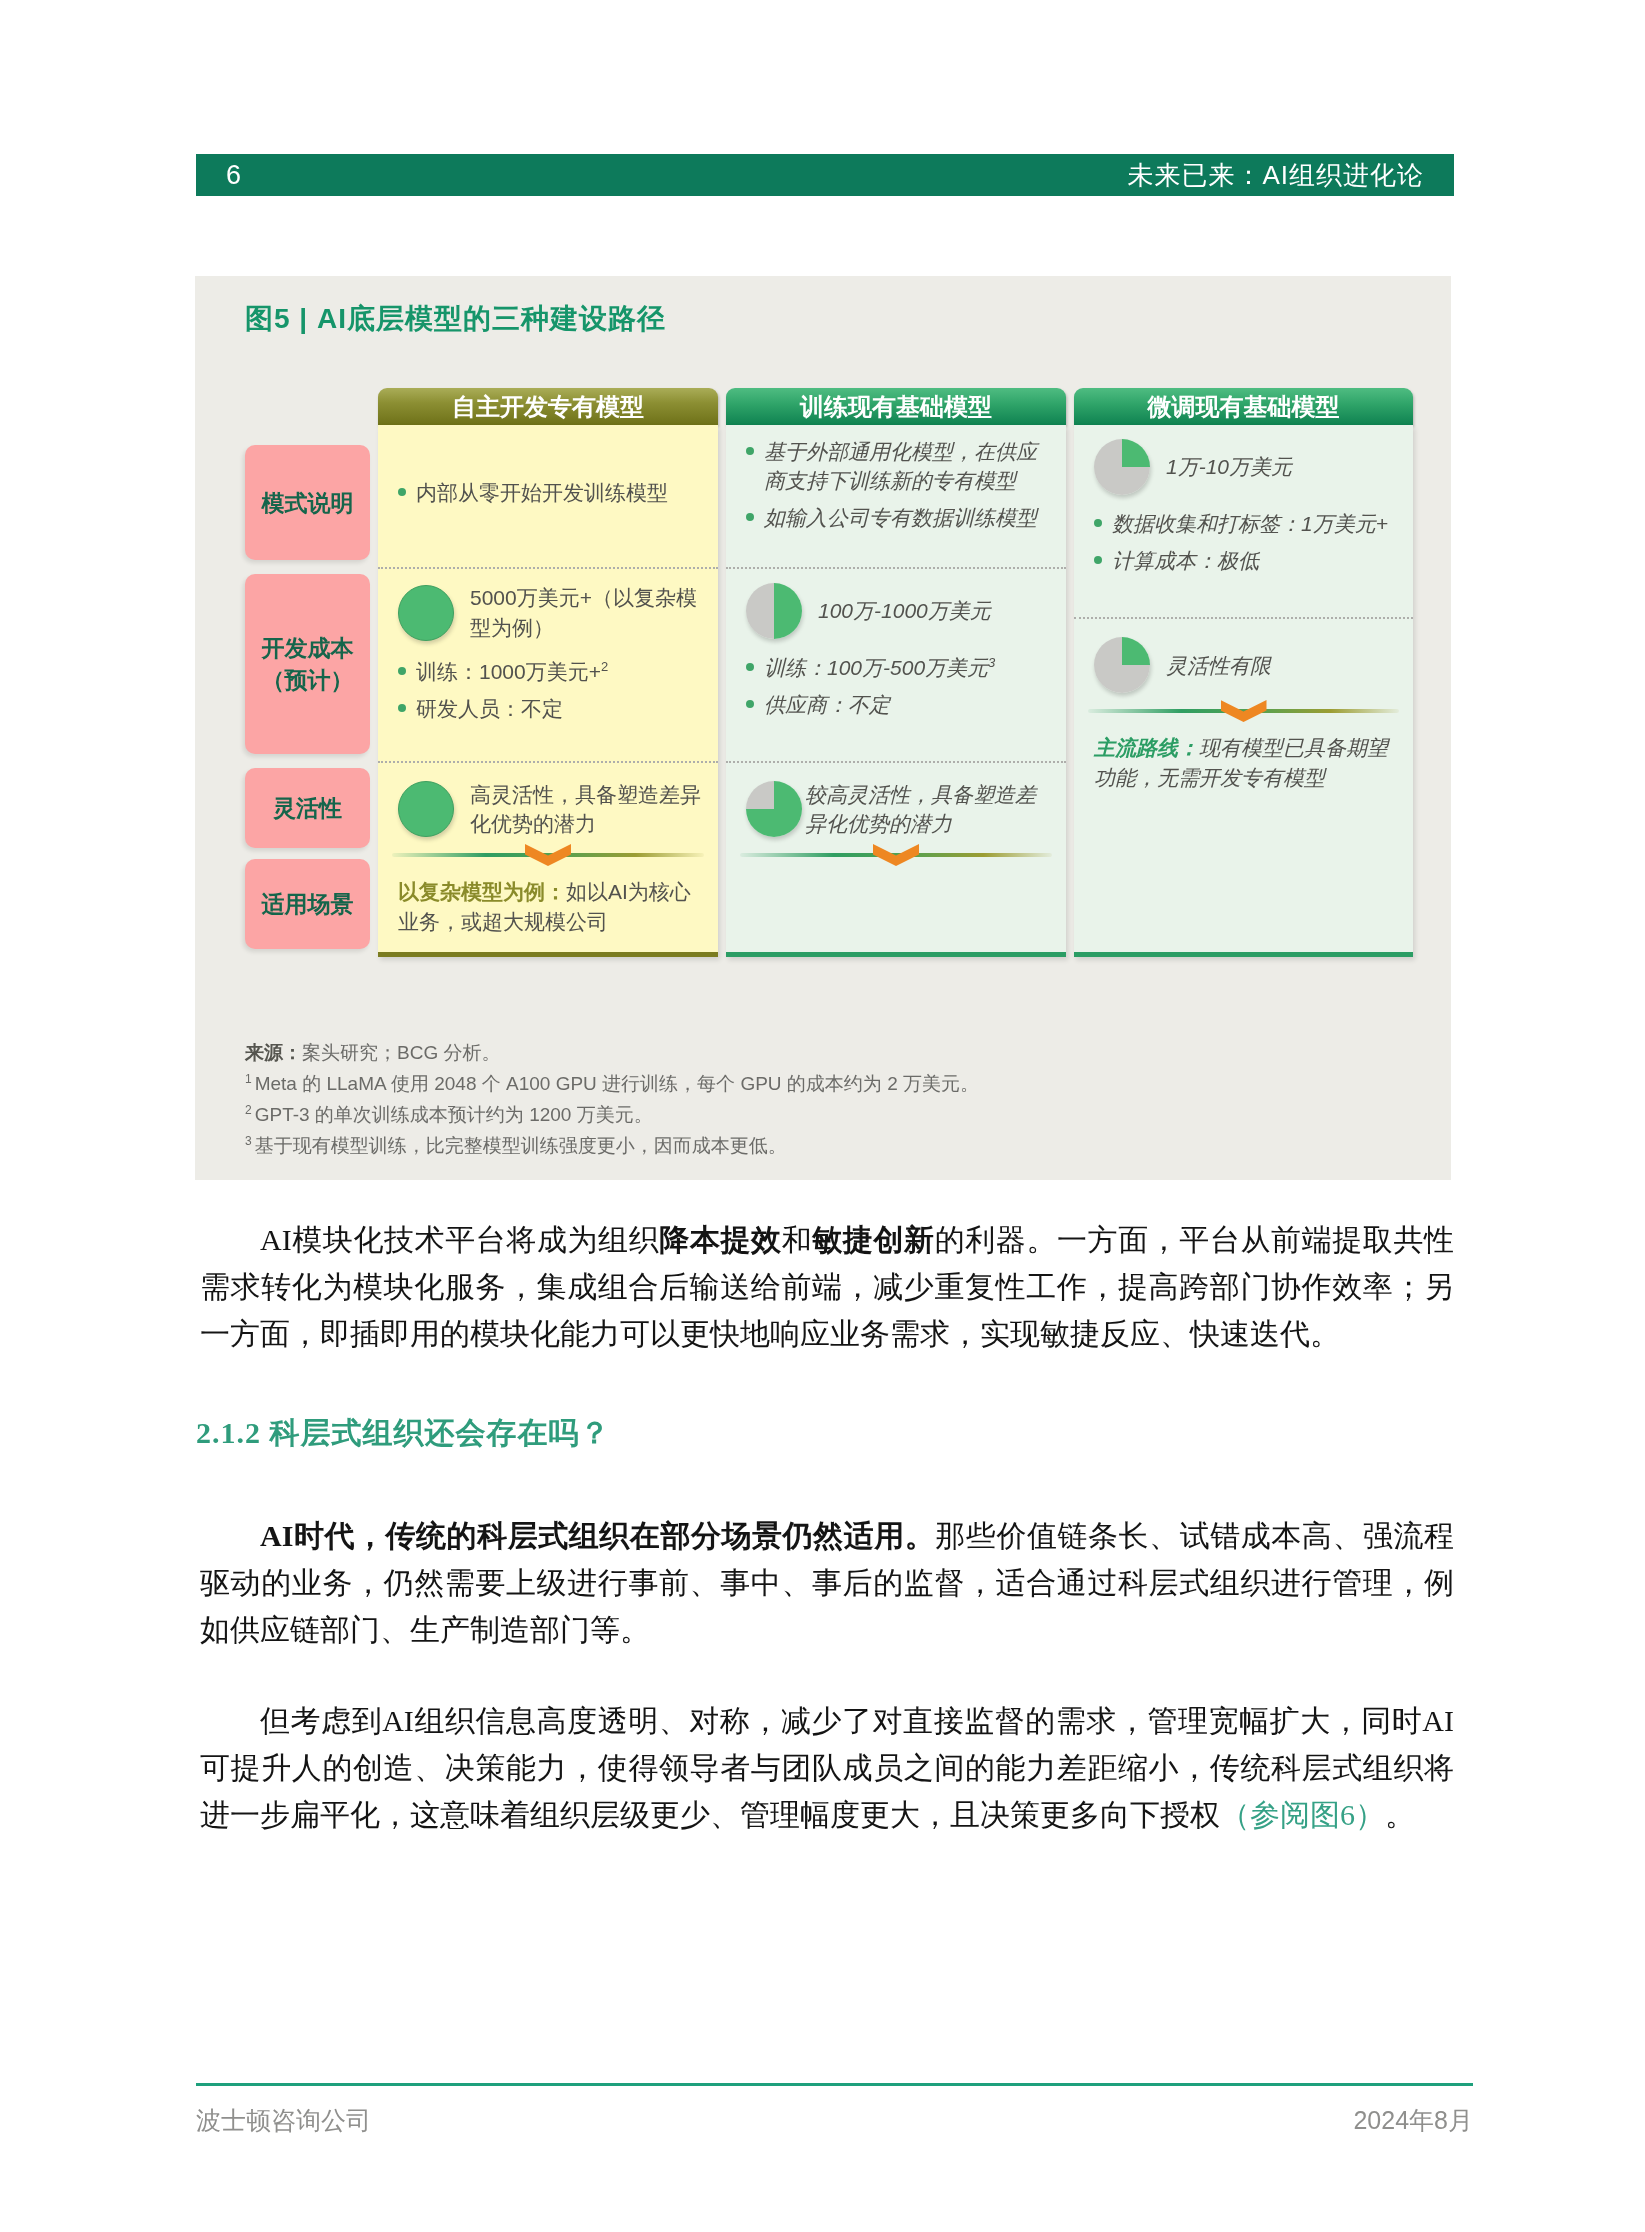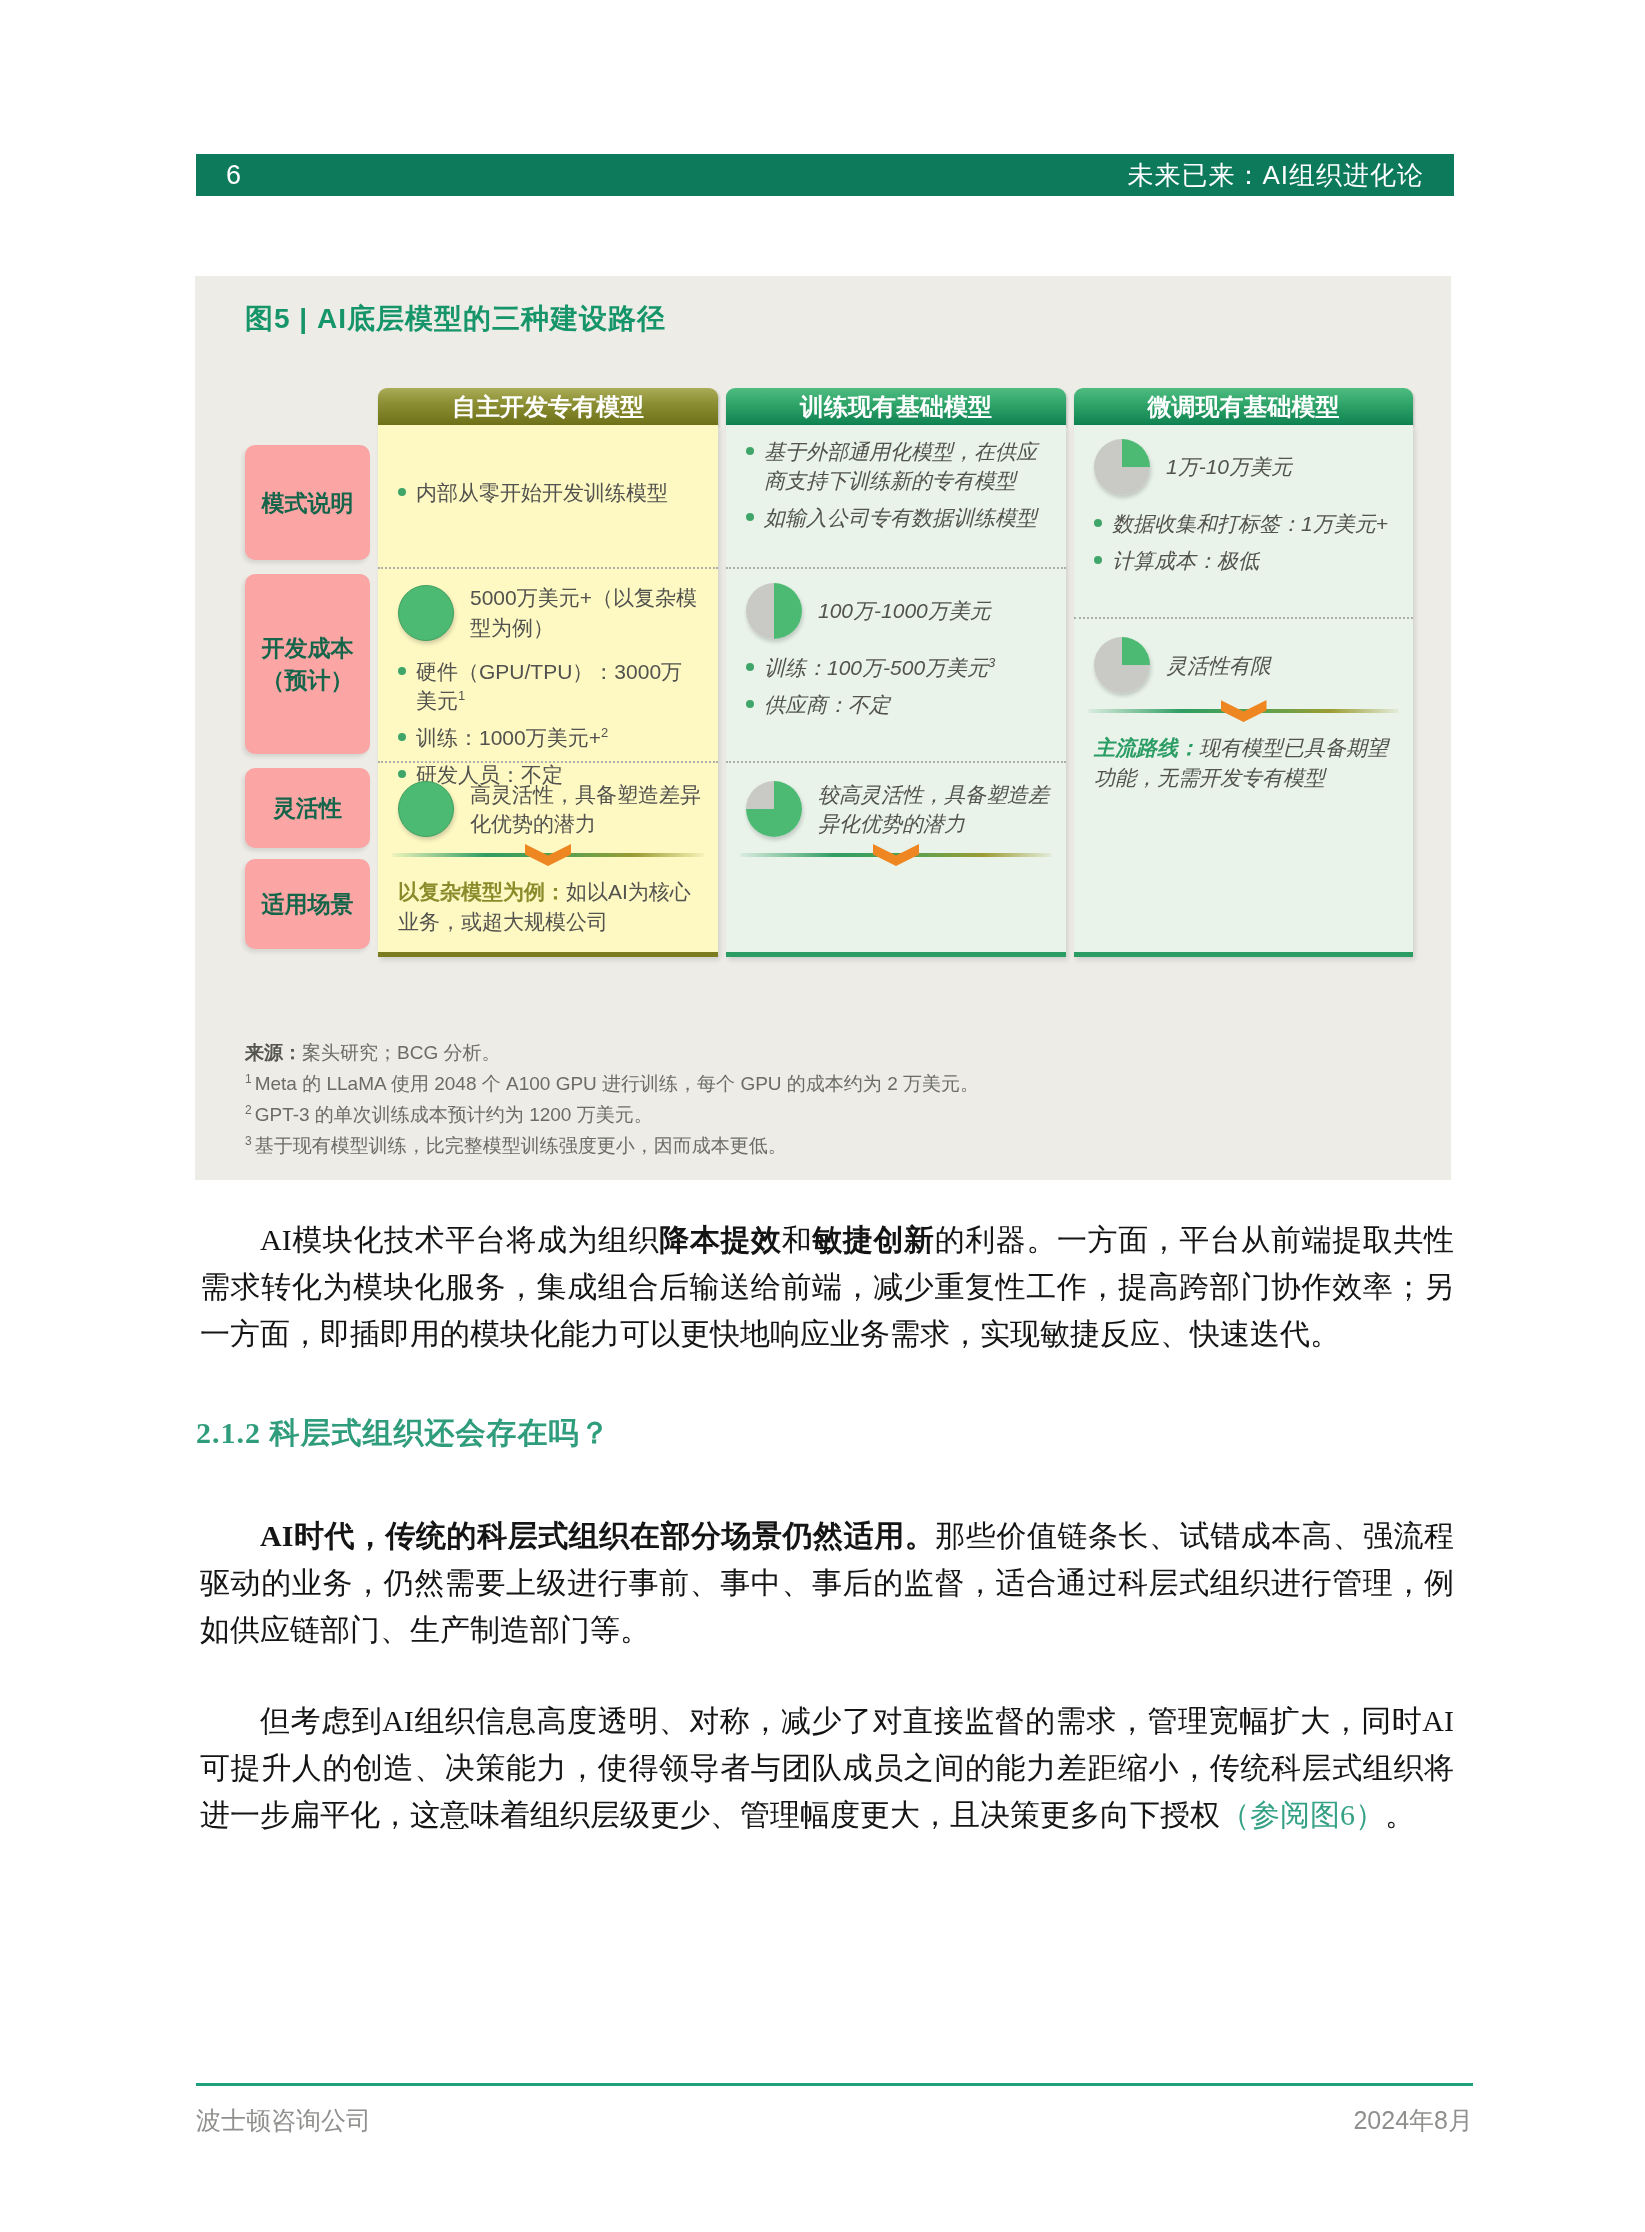--- a/index.html
+++ b/index.html
@@ -130,24 +130,20 @@
             </div>
           </div>
           <div class="cell cell-cost">
             <div class="pieline">
               <span class="pie p100"></span>
               <span class="ptxt">5000万美元+（以复杂模型为例）</span>
             </div>
             <div class="cost-bullets">
               <div class="bullet">
                 <span class="dot"></span>
-                <span class="btxt"><span>硬件（GPU/TPU）：3000万美元</span><sup>1</sup></span>
-              </div>
-              <div class="bullet">
-                <span class="dot"></span>
                 <span class="btxt"><span>训练：1000万美元+</span><sup>2</sup></span>
               </div>
               <div class="bullet">
                 <span class="dot"></span>
                 <span class="btxt">研发人员：不定</span>
               </div>
             </div>
           </div>
           <div class="cell cell-flex">
             <span class="pie p100"></span>
@@ -187,21 +183,21 @@
                 <span class="btxt"><span>训练：100万-500万美元</span><sup>3</sup></span>
               </div>
               <div class="bullet">
                 <span class="dot"></span>
                 <span class="btxt">供应商：不定</span>
               </div>
             </div>
           </div>
           <div class="cell cell-flex">
             <span class="pie p75"></span>
-            <span class="ptxt" style="margin-left:16px;width:249px;">较高灵活性，具备塑造差异化优势的潜力</span>
+            <span class="ptxt" style="margin-left:3px;width:249px;">较高灵活性，具备塑造差异化优势的潜力</span>
           </div>
           <div class="arrowrow">
             <div class="gradline"></div>
             <div class="chevron"></div>
           </div>
         </div>
       </div>
 
       <div class="col">
         <div class="colhead head-green">微调现有基础模型</div>

